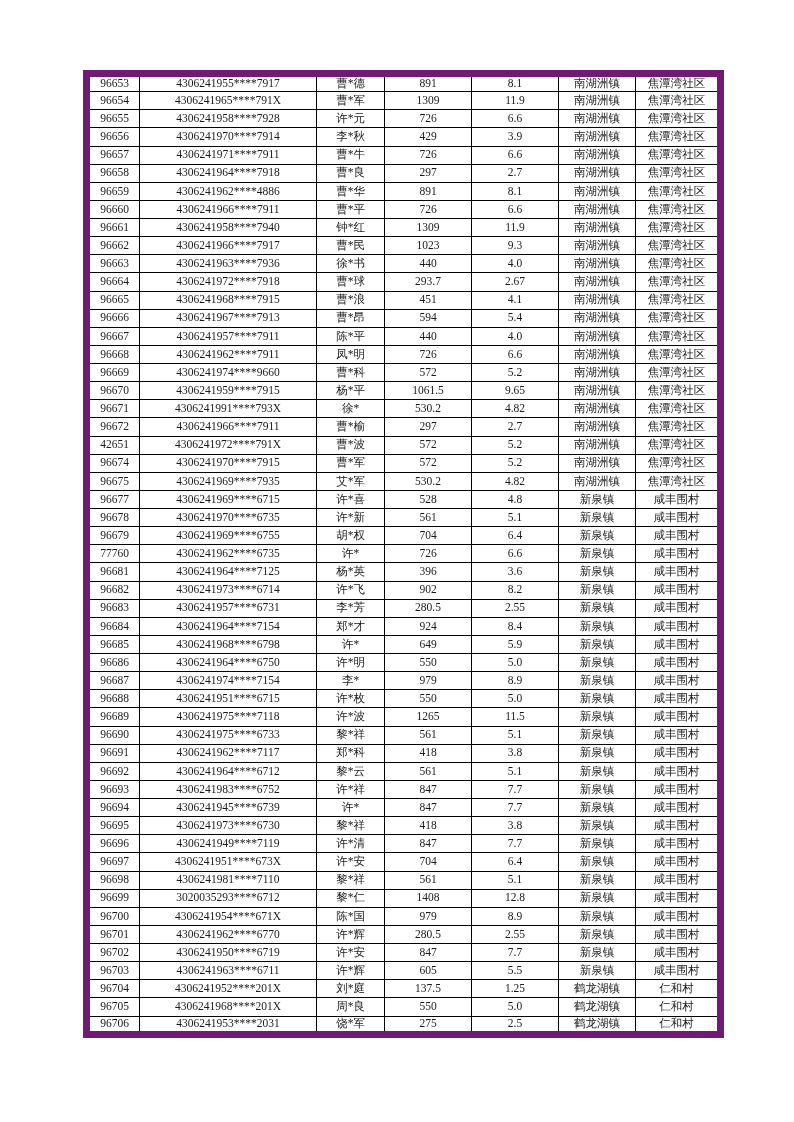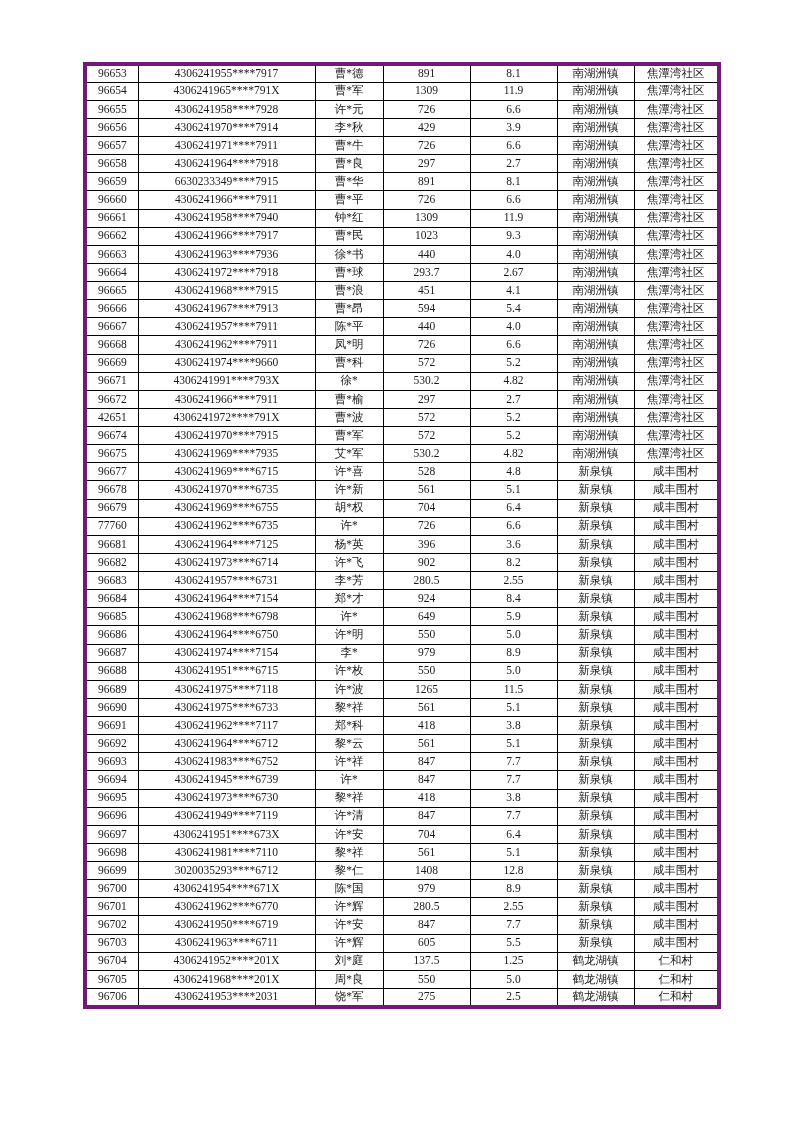--- a/index.html
+++ b/index.html
@@ -12,25 +12,25 @@
     width: 794px;
     height: 1122px;
     background: #ffffff;
     overflow: hidden;
     font-family: "Liberation Serif", "DejaVu Serif", serif;
     color: #111111;
   }
   table.data-table {
     position: absolute;
     left: 83px;
-    top: 62px;
+    top: 70px;
     width: 634px;
     border-collapse: collapse;
     table-layout: fixed;
-    border: 4px solid #701a75;
+    border: 7px solid #701a75;
   }
   table.data-table col.c-seq     { width: 53px; }
   table.data-table col.c-id      { width: 177px; }
   table.data-table col.c-name    { width: 68px; }
   table.data-table col.c-amount  { width: 87px; }
   table.data-table col.c-value   { width: 87px; }
   table.data-table col.c-town    { width: 77px; }
   table.data-table col.c-village { width: 85px; }
   table.data-table tr {
     height: 18.13px;
@@ -113,21 +113,21 @@
           <td>96658</td>
           <td>4306241964****7918</td>
           <td>曹*良</td>
           <td>297</td>
           <td>2.7</td>
           <td>南湖洲镇</td>
           <td>焦潭湾社区</td>
         </tr>
         <tr>
           <td>96659</td>
-          <td>6630233349****7915</td>
+          <td>4306241962****4886</td>
           <td>曹*华</td>
           <td>891</td>
           <td>8.1</td>
           <td>南湖洲镇</td>
           <td>焦潭湾社区</td>
         </tr>
         <tr>
           <td>96660</td>
           <td>4306241966****7911</td>
           <td>曹*平</td>
@@ -207,20 +207,29 @@
           <td>6.6</td>
           <td>南湖洲镇</td>
           <td>焦潭湾社区</td>
         </tr>
         <tr>
           <td>96669</td>
           <td>4306241974****9660</td>
           <td>曹*科</td>
           <td>572</td>
           <td>5.2</td>
+          <td>南湖洲镇</td>
+          <td>焦潭湾社区</td>
+        </tr>
+        <tr>
+          <td>96670</td>
+          <td>4306241959****7915</td>
+          <td>杨*平</td>
+          <td>1061.5</td>
+          <td>9.65</td>
           <td>南湖洲镇</td>
           <td>焦潭湾社区</td>
         </tr>
         <tr>
           <td>96671</td>
           <td>4306241991****793X</td>
           <td>徐*</td>
           <td>530.2</td>
           <td>4.82</td>
           <td>南湖洲镇</td>

